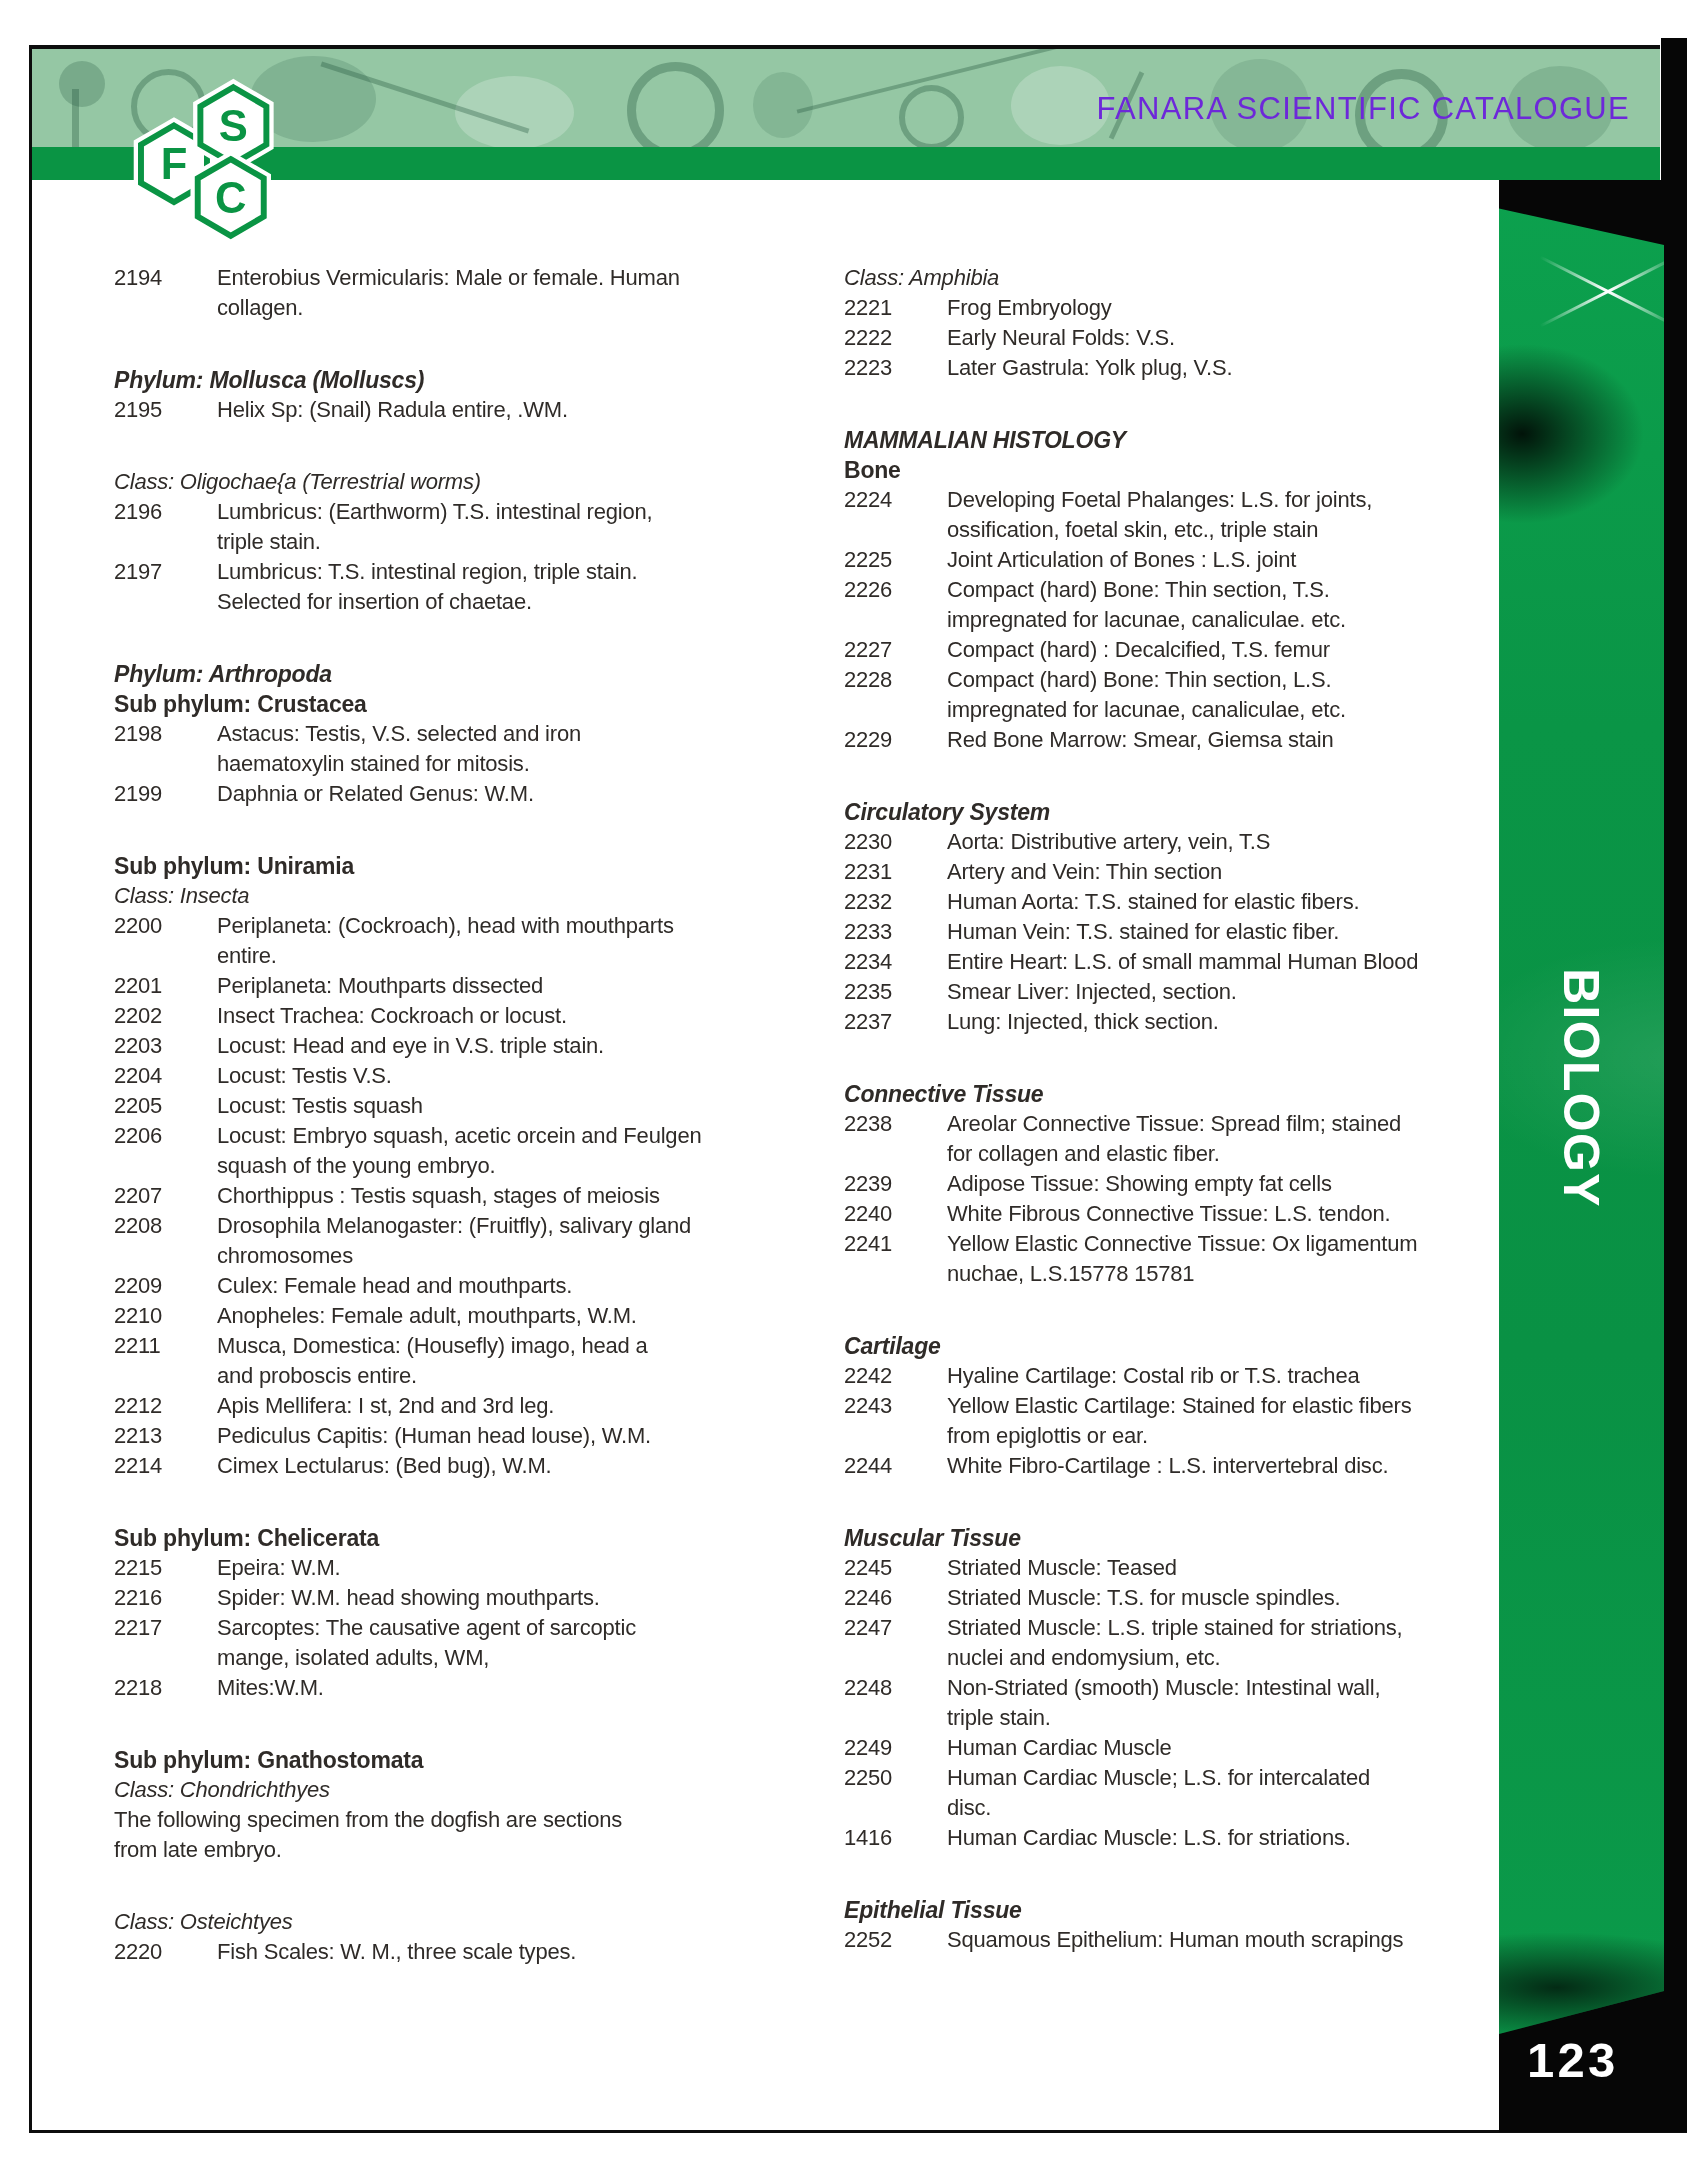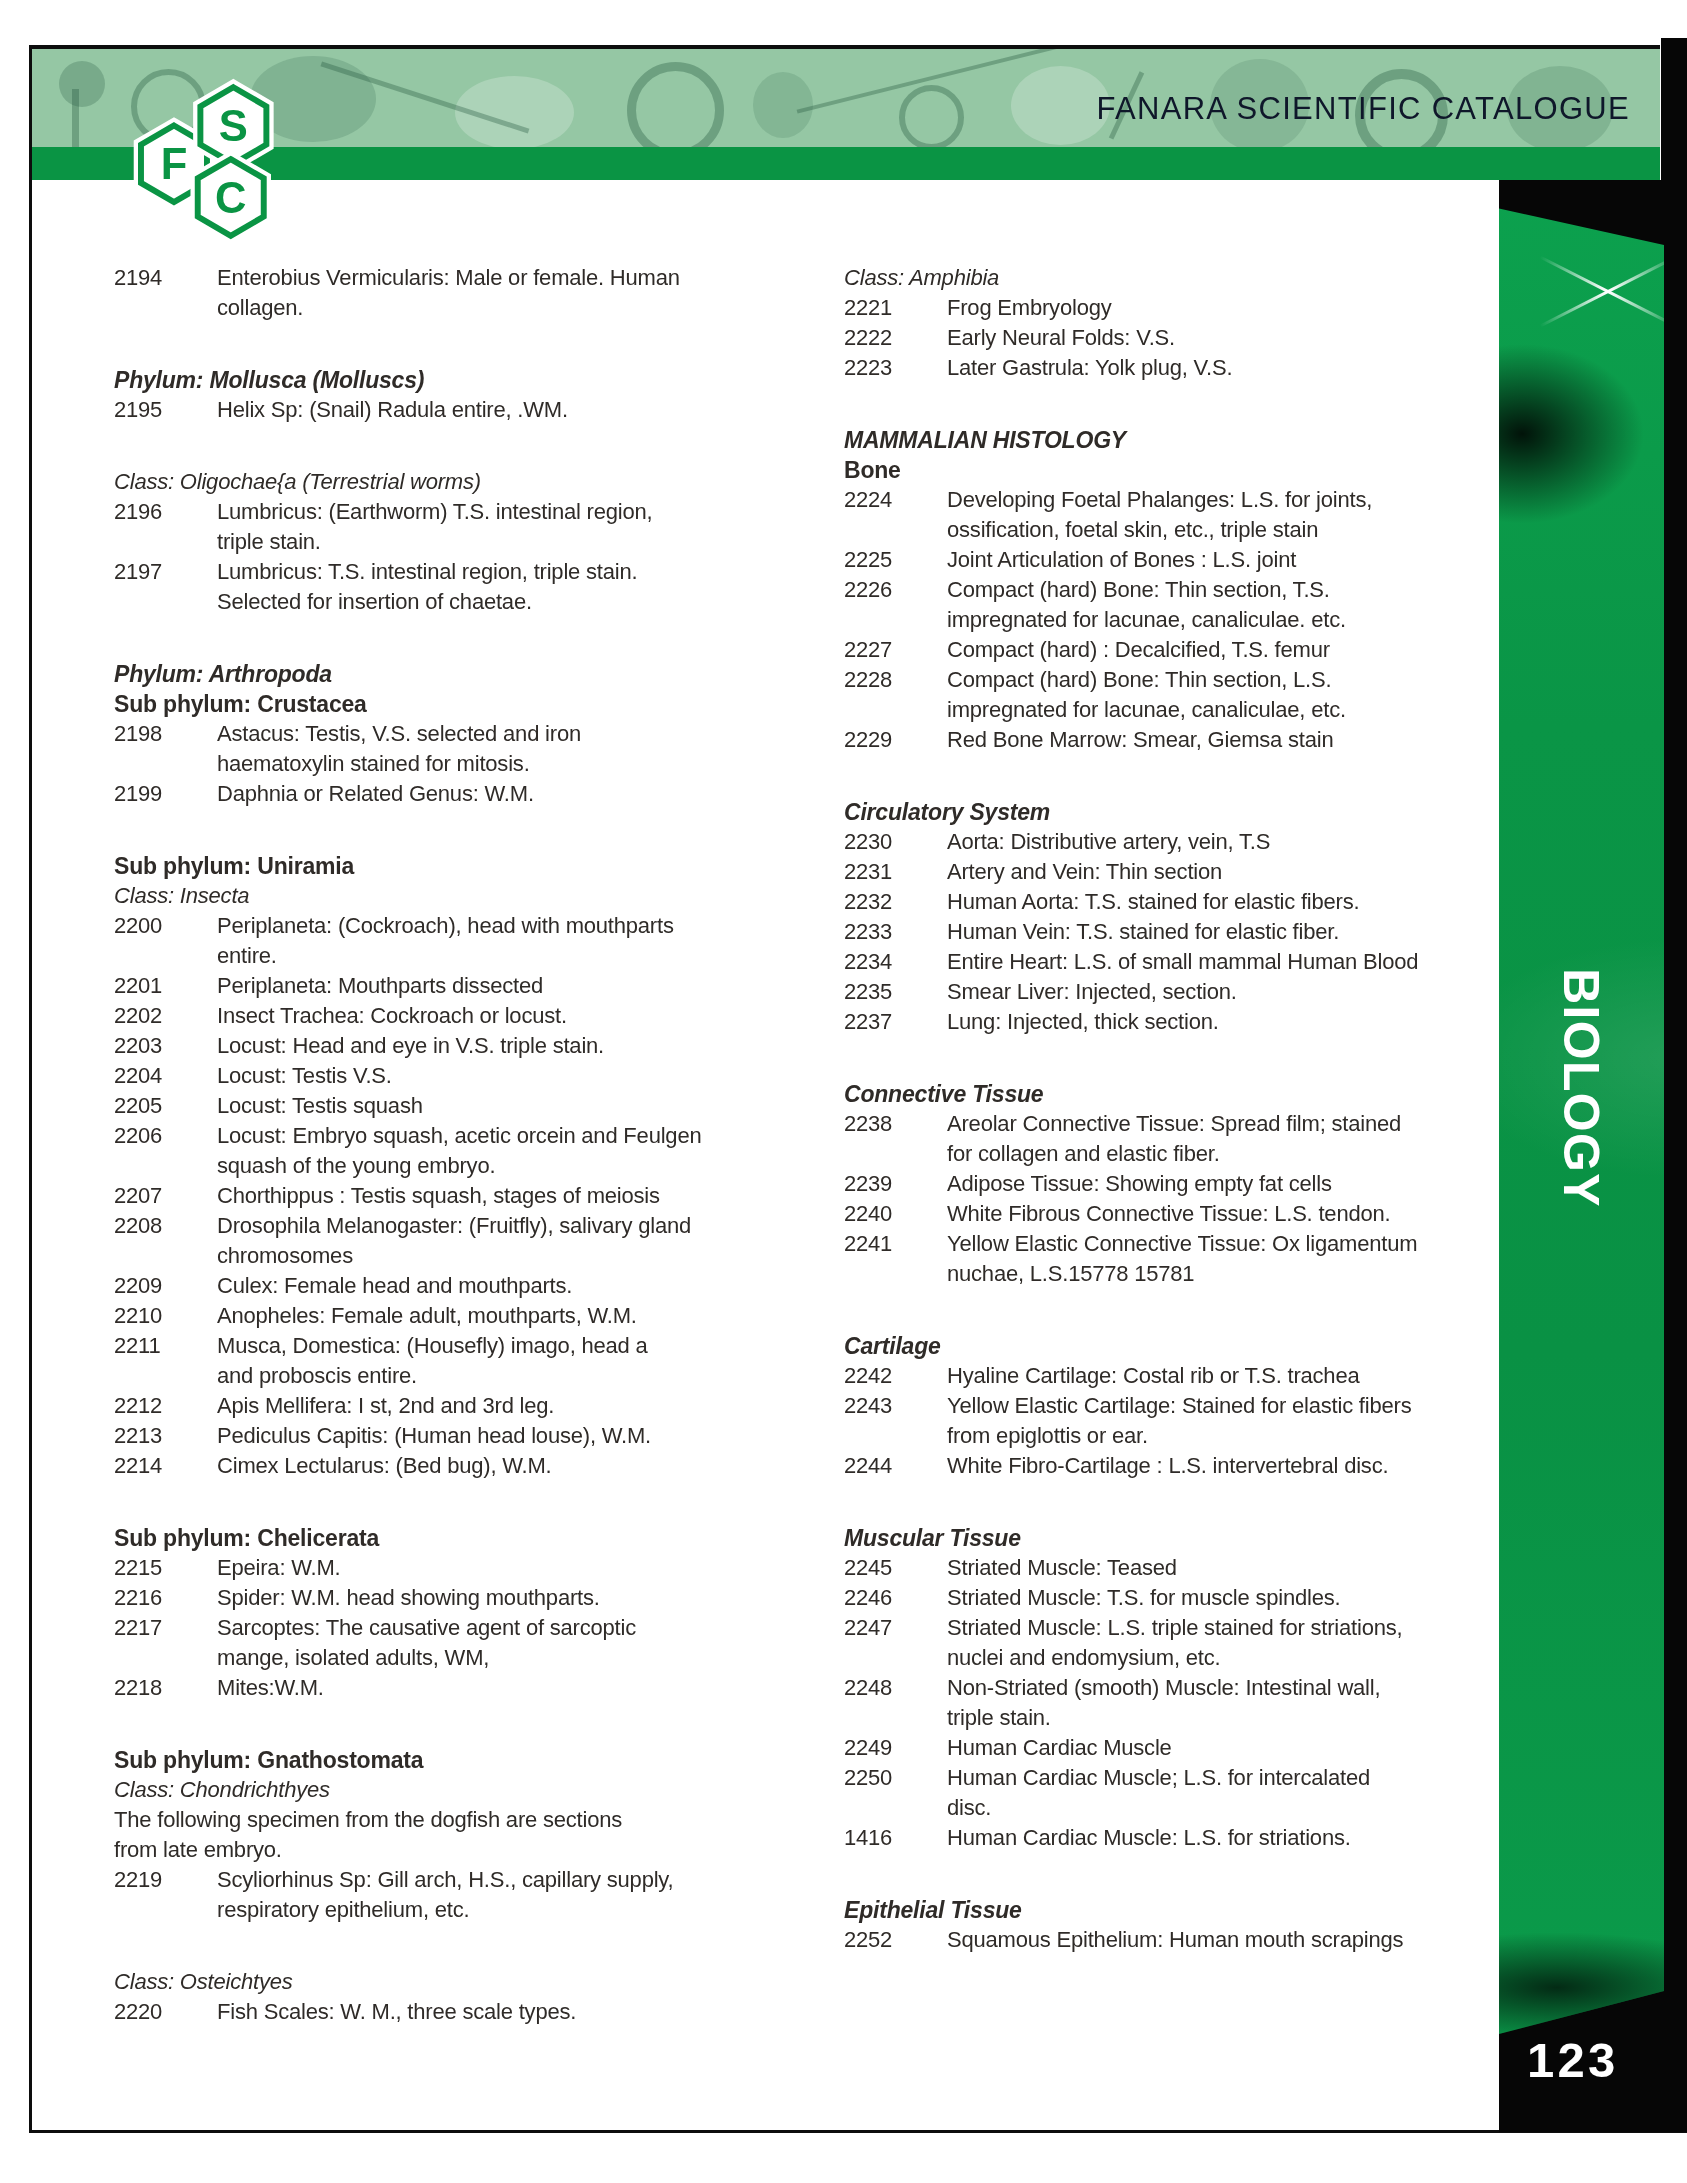--- a/index.html
+++ b/index.html
@@ -12,21 +12,21 @@
   .leftline{position:absolute;left:29px;top:45px;width:3.3px;height:2087px;background:#0d0d0d;}
   .bottomline{position:absolute;left:29px;top:2130px;width:1658px;height:3.3px;background:#0d0d0d;}
   
   .banner{position:absolute;left:32px;top:49px;width:1628px;height:98px;background:#95c7a4;overflow:hidden;}
   .banner .shape{position:absolute;}
   .ring{border-radius:50%;border:6px solid rgba(44,96,70,.38);}
   .blob{border-radius:50%;background:rgba(52,104,78,.30);}
   .hilite{border-radius:50%;background:rgba(255,255,255,.22);}
   .bline{background:rgba(38,88,64,.35);}
   .banner-title{
-    position:absolute;right:30px;top:42px;color:#0f172a;font-size:31px;font-weight:400;
+    position:absolute;right:30px;top:42px;color:#6d28d9;font-size:31px;font-weight:400;
     letter-spacing:1.3px;white-space:nowrap;
   }
   .greenstrip{position:absolute;left:32px;top:147px;width:1628px;height:33px;background:#0a9444;}
   
   .logo{position:absolute;left:129px;top:78px;width:152px;height:165px;}
   
   .blackbar{position:absolute;left:1499px;top:180px;width:188px;height:1952px;background:#060606;}
   .blackbar-top{position:absolute;left:1661px;top:38px;width:26.5px;height:142px;background:#060606;}
   .greenband{
     position:absolute;left:0;top:0;width:165px;height:1952px;
@@ -308,27 +308,20 @@
       <div class="blk h2 gap">
         <div class="line">Sub phylum: Gnathostomata</div>
       </div>
       <div class="blk h3">
         <div class="line">Class: Chondrichthyes</div>
       </div>
       <div class="blk note">
         <div class="line">The following specimen from the dogfish are sections</div>
         <div class="line">from late embryo.</div>
       </div>
-      <div class="blk item">
-        <span class="num">2219</span>
-        <div class="desc">
-          <div class="line">Scyliorhinus Sp: Gill arch, H.S., capillary supply,</div>
-          <div class="line">respiratory epithelium, etc.</div>
-        </div>
-      </div>
       <div class="blk h3 gap">
         <div class="line">Class: Osteichtyes</div>
       </div>
       <div class="blk item">
         <span class="num">2220</span>
         <div class="desc">
           <div class="line">Fish Scales: W. M., three scale types.</div>
         </div>
       </div>
     </div>

